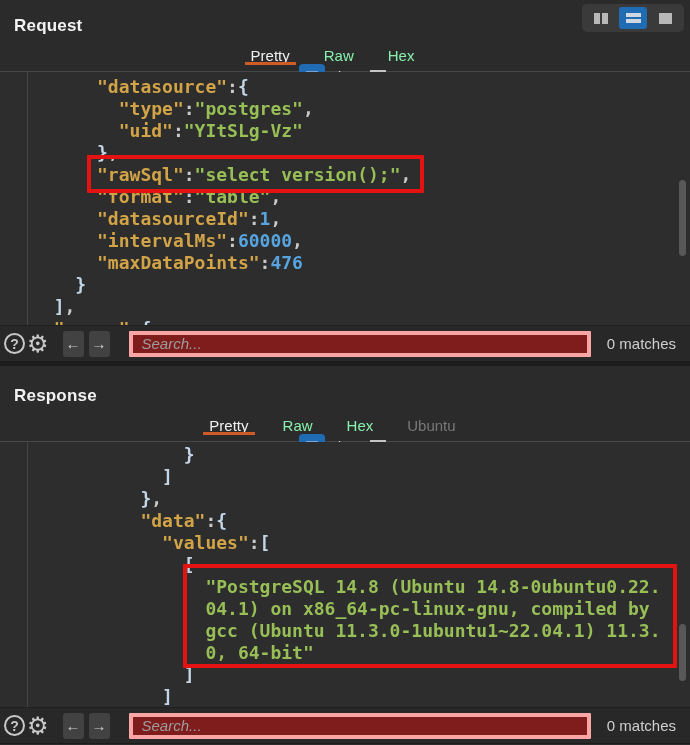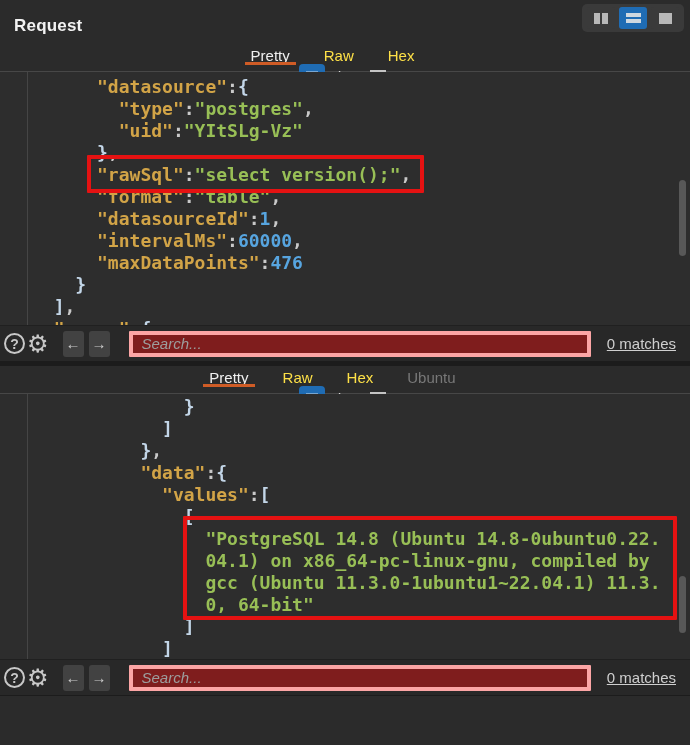--- a/index.html
+++ b/index.html
@@ -19,21 +19,21 @@
   .layout-btn.selected { background:#1f6cb4; }
   .layout-btn i { display:block; background:#b8b8b8; }
   .ic-col { width:6px; height:11px; }
   .ic-row { width:15px; height:4px; }
   .layout-btn .rows { display:flex; flex-direction:column; gap:2px; }
   .layout-btn.selected i { background:#cfd8e0; }
   .ic-single { width:13px; height:11px; }
 
   .tab-bar { height:28px; display:flex; align-items:center; justify-content:space-between; border-bottom:1px solid #474747; background:#2b2b2b; padding:0 8px 0 5px;flex-direction:column; }
   .tabs { display:flex; height:100%; }
-  .tab { position:relative; color:#fde047; font-size:15px; padding:3px 6px 0 6px; margin-right:22px; cursor:pointer; }
+  .tab { position:relative; color:#86efac; font-size:15px; padding:3px 6px 0 6px; margin-right:22px; cursor:pointer; }
   .tab.active { color:#f0f0f0; }
   .tab.active::after { content:""; position:absolute; left:0; right:0; bottom:-1px; height:3px; background:#cf5c26; }
   .tab.disabled { color:#787878; cursor:default; }
   .tab-tools { display:flex; align-items:center; gap:13px; }
   .wrap-btn { width:26px; height:24px; border:none; border-radius:4px; background:#1f6cb4; display:flex; align-items:center; justify-content:center; cursor:pointer; }
   .nl-label { color:#dddddd; font-size:14px; font-family:"DejaVu Sans Mono", monospace; cursor:pointer; }
   .burger { display:flex; flex-direction:column; gap:3px; cursor:pointer; padding:2px; }
   .burger i { display:block; width:16px; height:2px; background:#c4c4c4; }
 
   
@@ -60,21 +60,21 @@
   .thumb-res { top:182px; height:57px; }
 
   
   .search-bar { height:36px; background:#282828; border-top:1px solid #202020; display:flex; align-items:center; padding:0 14px 0 4px; }
   .help-ic { width:21px; height:21px; border:2px solid #c8c8c8; border-radius:50%; color:#c8c8c8; font-size:14px; font-weight:bold; display:flex; align-items:center; justify-content:center; flex:0 0 auto; cursor:pointer; }
   .gear-ic { color:#c8c8c8; font-size:24px; line-height:24px; margin-left:2px; cursor:pointer; flex:0 0 auto; font-family:"DejaVu Sans", sans-serif; }
   .nav-btn { width:21px; height:26px; margin-left:5px; background:#424242; border:none; border-radius:3px; color:#cccccc; font-size:15px; cursor:pointer; padding:0; flex:0 0 auto; }
   .nav-btn:first-of-type { margin-left:14px; }
   .search-input { flex:1; height:26px; margin:0 16px 0 19px; background:#7f1d1d; border:4px solid #fca5a5; border-radius:1px; color:#dddddd; font-size:15px; padding:0 9px; outline:none; font-family:"Liberation Sans", sans-serif; }
   .search-input::placeholder { color:#9d9d9d; font-style:italic; }
-  .matches { color:#cfcfcf; font-size:15px; white-space:nowrap;text-decoration:underline; }
+  .matches { color:#cfcfcf; font-size:15px; white-space:nowrap; }
 
   .panel-divider { height:5px; background:#1c1c1c; }
   .bottom-strip { height:1px; background:#1c1c1c; }
 </style>
 </head>
 <body>
 
 <div class="app">
 
   <section>
@@ -138,20 +138,23 @@
       <button class="nav-btn">←</button>
       <button class="nav-btn">→</button>
       <input class="search-input" placeholder="Search..." style="">
       <span class="matches">0 matches</span>
     </div>
   </section>
 
   <div class="panel-divider"></div>
 
   <section>
+    <div class="panel-header res">
+      <div class="panel-title">Response</div>
+    </div>
 
     <div class="tab-bar">
       <div class="tabs">
         <div class="tab active">Pretty</div>
         <div class="tab">Raw</div>
         <div class="tab">Hex</div>
         <div class="tab disabled">Ubuntu</div>
       </div>
       <div class="tab-tools">
         <button class="wrap-btn">

